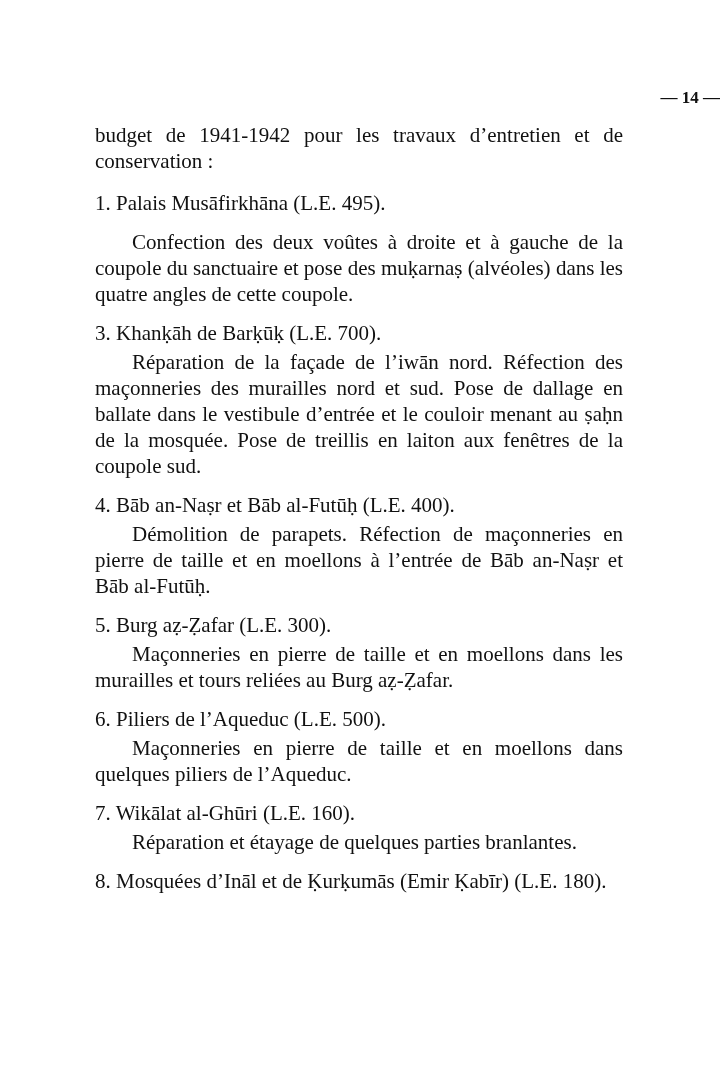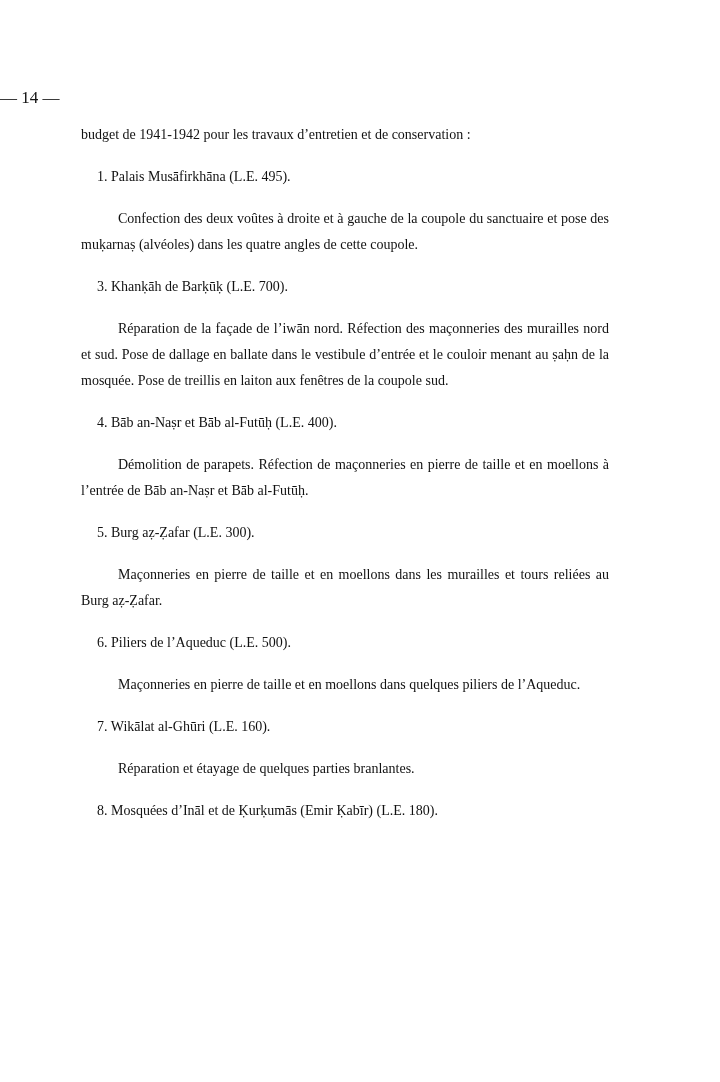--- a/index.html
+++ b/index.html
@@ -3,29 +3,29 @@
   <meta charset="utf-8">
   <style>
     html, body { margin: 0; padding: 0; background: #ffffff; }
     body {
       width: 720px; height: 1082px; position: relative; overflow: hidden;
       font-family: "Liberation Serif", "DejaVu Serif", serif;
       color: #111;
     }
     .page-number {
       position: absolute; top: 88px; left: 0; width: 720px;
-      text-align: left; font-size: 17px; font-weight: normal;
+      text-align: right; font-size: 17px; font-weight: bold;
     }
     .content {
-      position: absolute; left: 81px; top: 122px; width: 528px;
-      font-size: 14px; line-height: 26px;
+      position: absolute; left: 95px; top: 122px; width: 528px;
+      font-size: 21px; line-height: 26px;
     }
     .intro { text-align: justify; margin: 0 0 16px 0; }
     .entry { margin: 0 0 13px 0; }
-    .entry-heading { margin: 16px; }
+    .entry-heading { margin: 0; }
     .entry-body { margin: 3px 0 0 0; text-indent: 37px; text-align: justify; }
   </style>
 </head>
 <body>
 
 <div class="page-number">— 14 —</div>
 
 <div class="content">
   <p class="intro">budget de 1941-1942 pour les travaux d’entretien et de conservation :</p>
 

